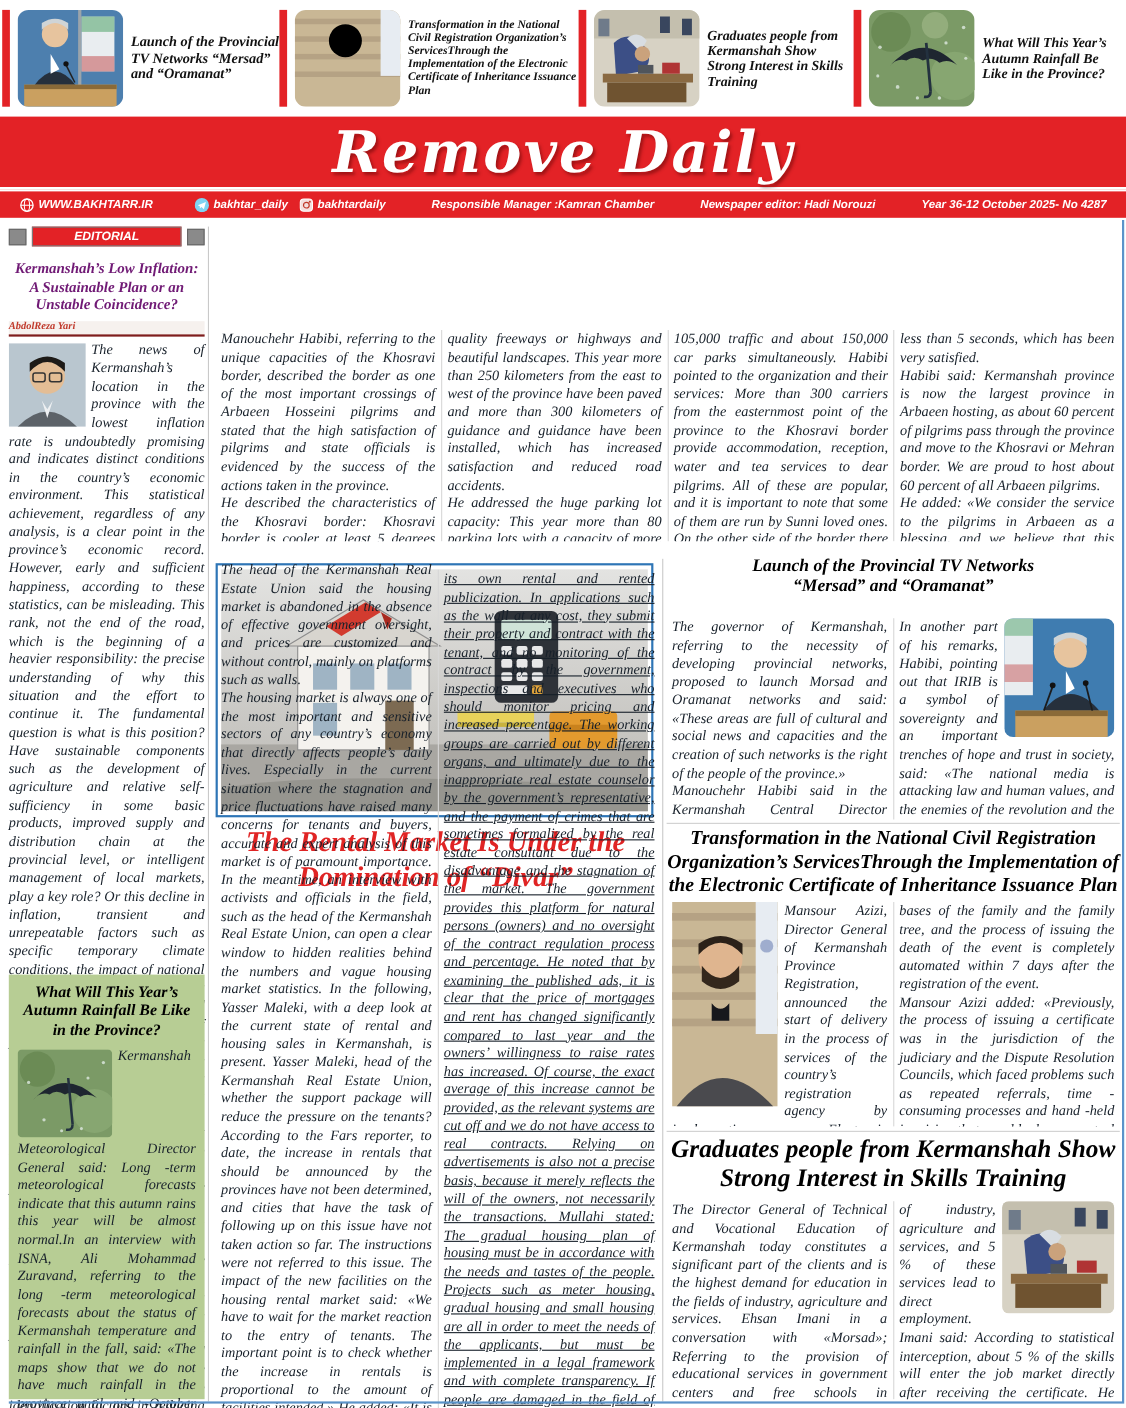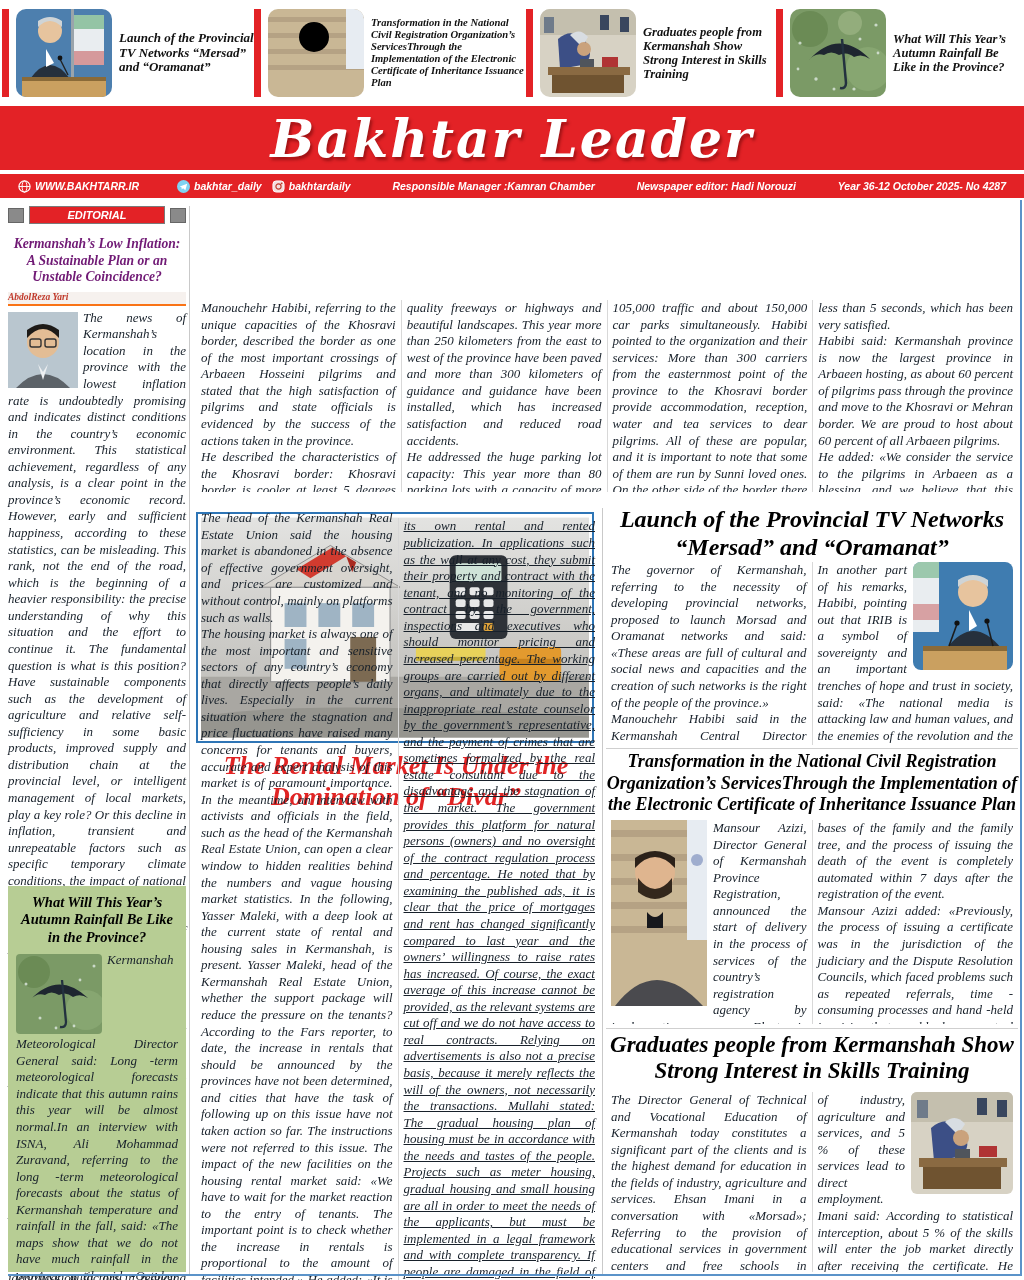--- a/index.html
+++ b/index.html
@@ -25,21 +25,21 @@
         box-sizing:border-box;padding:0 18px;gap:10px;}
   .info-item{display:flex;align-items:center;gap:4px;}
   .sp1{flex:0 0 18px;} .sp2{flex:1;} .sp3{flex:1;} .sp4{flex:1;}
   
   .leftcol{position:absolute;left:8px;top:206px;width:178px;}
   .badge-row{display:flex;align-items:center;gap:5px;margin-bottom:12px;}
   .badge-sq{width:14px;height:13px;background:#8a8a8a;border:1px solid #666;}
   .ed-badge{flex:1;background:#e32226;color:#fff;text-align:center;font-family:"Liberation Sans",sans-serif;
         font-weight:bold;font-style:italic;font-size:11px;padding:2px 0;border:1px solid #7a7a7a;}
   .ed-title{font-weight:bold;font-style:italic;font-size:13.6px;line-height:1.22;text-align:center;color:#701a75;margin:4px 0 6px;}
-  .ed-author{color:#c0392b;font-weight:bold;font-style:italic;font-size:9.5px;border-bottom:2px solid #f97316;
+  .ed-author{color:#c0392b;font-weight:bold;font-style:italic;font-size:9.5px;border-bottom:2px solid #7f1d1d;
         padding-bottom:2px;margin-bottom:4px;background:#f6f1ee;}
   .ed-photo{float:left;width:70px;height:76px;margin:2px 5px 2px 0;}
   .smalltext{font-style:italic;font-size:13px;line-height:1.275;text-align:justify;color:#17202a;}
   .rule-v{position:absolute;background:#c9c9c9;width:1px;}
   
   .rainbox{position:absolute;left:8px;top:886px;width:178px;height:386px;background:#b7cd94;
         box-sizing:border-box;padding:8px 8px 6px;}
   .rain-title{font-weight:bold;font-style:italic;font-size:14.5px;line-height:1.2;text-align:center;color:#000;margin-bottom:6px;}
   .rain-photo{float:left;width:86px;height:80px;margin:2px 5px 2px 0;border-radius:4px;}
   
@@ -52,21 +52,21 @@
   .imgbox{position:absolute;left:196px;top:512px;width:398px;height:231px;border:2px solid #2e75b6;
         box-sizing:border-box;padding:3px;background:#fff;}
   .imgbox svg{width:100%;height:100%;display:block;}
   .rental-hl{position:absolute;left:196px;top:751px;width:400px;text-align:center;color:#e02424;
         font-weight:bold;font-style:italic;font-size:26px;line-height:1.18;}
   .rental-cols{position:absolute;left:196px;top:858px;width:404px;height:414px;display:flex;align-items:center;}
   .rcol{flex:1;overflow:hidden;padding:0 5px;}
   .rcol + .rcol{border-left:1px solid #d8d8d8;text-decoration:underline;}
   
   .sec-title{position:absolute;text-align:center;font-weight:bold;font-style:italic;color:#000;}
-  .tv-title{left:606px;top:506px;width:412px;font-size:24px;line-height:1.15;}
+  .tv-title{left:606px;top:506px;width:412px;font-size:16px;line-height:1.15;}
   .tv-body{position:absolute;left:606px;top:562px;width:412px;height:183px;display:flex;}
   .reg-title{left:606px;top:751px;width:412px;font-size:18px;line-height:1.2;}
   .reg-body{position:absolute;left:606px;top:820px;width:412px;height:204px;display:flex;}
   .skl-title{left:606px;top:1032px;width:412px;font-size:23px;line-height:1.15;}
   .skl-body{position:absolute;left:606px;top:1092px;width:412px;height:180px;display:flex;}
   .hcol{flex:1;overflow:hidden;padding:0 5px;}
   .hcol + .hcol{border-left:1px solid #d8d8d8;}
   .tv-photo{float:right;width:100px;height:108px;margin:0 0 4px 6px;border-radius:8px;}
   .reg-photo{float:left;width:96px;height:186px;margin:0 6px 2px 0;}
   .skl-photo{float:right;width:102px;height:102px;margin:0 0 4px 6px;border-radius:6px;}
@@ -156,21 +156,21 @@
             <circle cx="64" cy="80" r="1.6"></circle>
             <circle cx="88" cy="44" r="1.4"></circle>
             <circle cx="8" cy="60" r="1.4"></circle>
           </g>
       </svg>
       <div class="ttitle">What Will This Year’s Autumn Rainfall Be Like in the Province?</div>
     </div>
   </header>
 
   <div class="mast">
-    <div class="mast-title">Bakhtar Leader</div>
+    <div class="mast-title">Remove Daily</div>
   </div>
   <div class="infobar">
     <span class="info-item">
       <svg width="13" height="13" viewBox="0 0 14 14">
           <circle cx="7" cy="7" r="6" fill="none" stroke="#fff" stroke-width="1.3"></circle>
           <ellipse cx="7" cy="7" rx="2.6" ry="6" fill="none" stroke="#fff" stroke-width="1"></ellipse>
           <line x1="1" y1="7" x2="13" y2="7" stroke="#fff" stroke-width="1"></line>
         </svg>
       <span>WWW.BAKHTARR.IR</span>
     </span>

